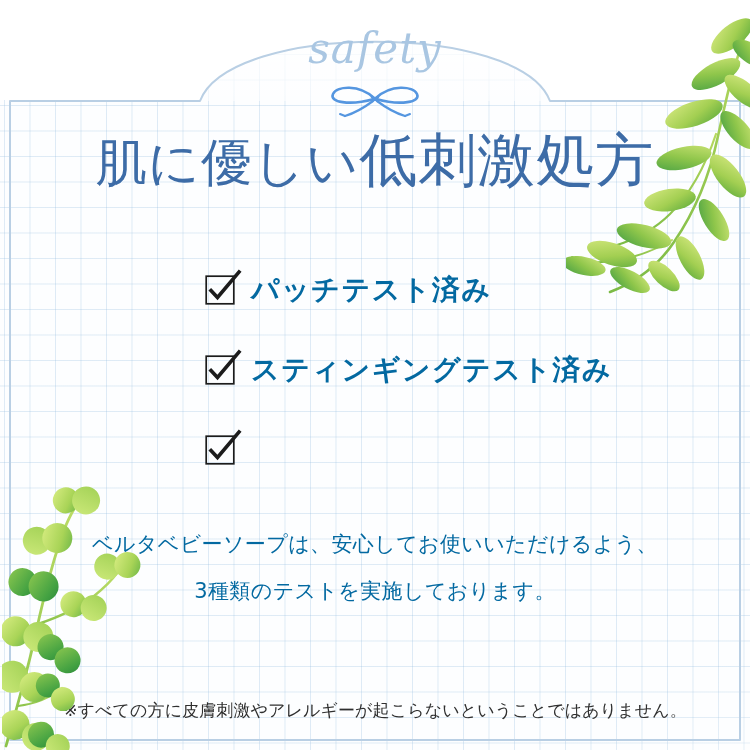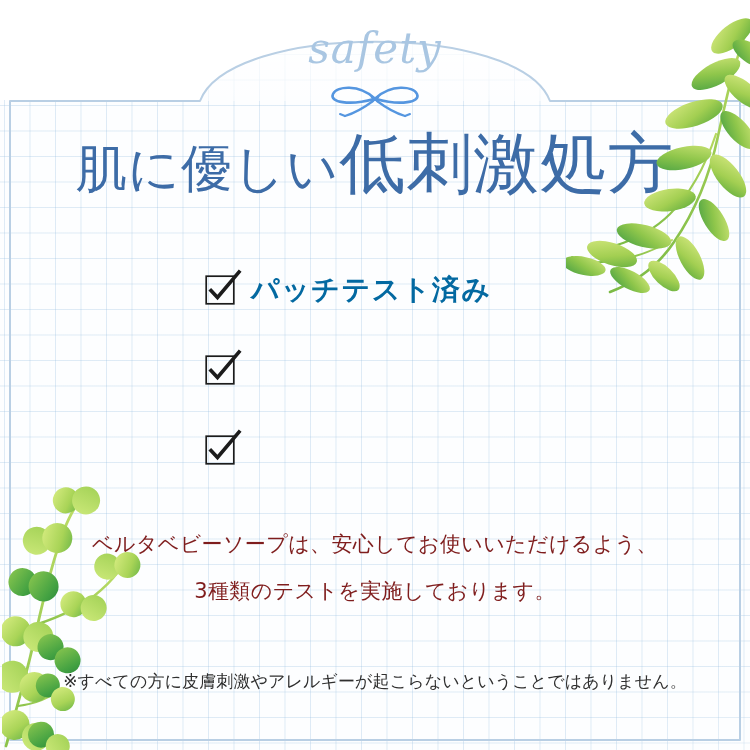--- a/index.html
+++ b/index.html
@@ -97,21 +97,21 @@
     font-family: "DejaVu Serif", "Liberation Serif", serif;
     white-space: nowrap;
     line-height: 1;
   }
   .headline .hl-small {
     font-size: 51px;
     letter-spacing: 1px;
     vertical-align: baseline;
   }
   .headline .hl-big {
-    font-size: 66px;
+    font-size: 58px;
     letter-spacing: 1px;
     vertical-align: baseline;
   }
 
   
   .checklist {
     position: absolute;
     left: 205px;
     top: 262px;
     width: 480px;
@@ -141,33 +141,33 @@
     white-space: nowrap;
   }
 
   
   .body-copy {
     position: absolute;
     left: 0;
     top: 534px;
     width: 750px;
     text-align: center;
-    color: #7f1d1d;
+    color: #0369a1;
     font-family: "DejaVu Sans", "Liberation Sans", sans-serif;
     font-size: 21px;
     letter-spacing: 0.4px;
   }
   .body-copy .line { display: block; line-height: 1; }
   .body-copy .line + .line { margin-top: 26px; }
 
   
   .footnote {
     position: absolute;
     left: 0;
-    top: 673px;
+    top: 702px;
     width: 750px;
     text-align: center;
     color: #2f2f2f;
     font-family: "DejaVu Sans", "Liberation Sans", sans-serif;
     font-size: 17px;
     letter-spacing: 0.1px;
     line-height: 1;
     white-space: nowrap;
   }
 
@@ -250,20 +250,21 @@
       <span class="check-label">パッチテスト済み</span>
     </div>
 
     <div class="check-item">
       <span class="check-box">
         <svg width="30" height="30" viewBox="0 0 30 30" aria-hidden="true">
           <rect x="1.2" y="1.2" width="27.6" height="27.6" fill="none" stroke="#1c1c1c" stroke-width="1.7"></rect>
           <path d="M 6,15.5 L 12.5,22.5 L 34,-3" fill="none" stroke="#1c1c1c" stroke-width="3.6" stroke-linecap="square" stroke-linejoin="miter"></path>
         </svg>
       </span>
+      <span class="check-label">スティンギングテスト済み</span>
     </div>
 
     <div class="check-item">
       <span class="check-box">
         <svg width="30" height="30" viewBox="0 0 30 30" aria-hidden="true">
           <rect x="1.2" y="1.2" width="27.6" height="27.6" fill="none" stroke="#1c1c1c" stroke-width="1.7"></rect>
           <path d="M 6,15.5 L 12.5,22.5 L 34,-3" fill="none" stroke="#1c1c1c" stroke-width="3.6" stroke-linecap="square" stroke-linejoin="miter"></path>
         </svg>
       </span>
     </div>

